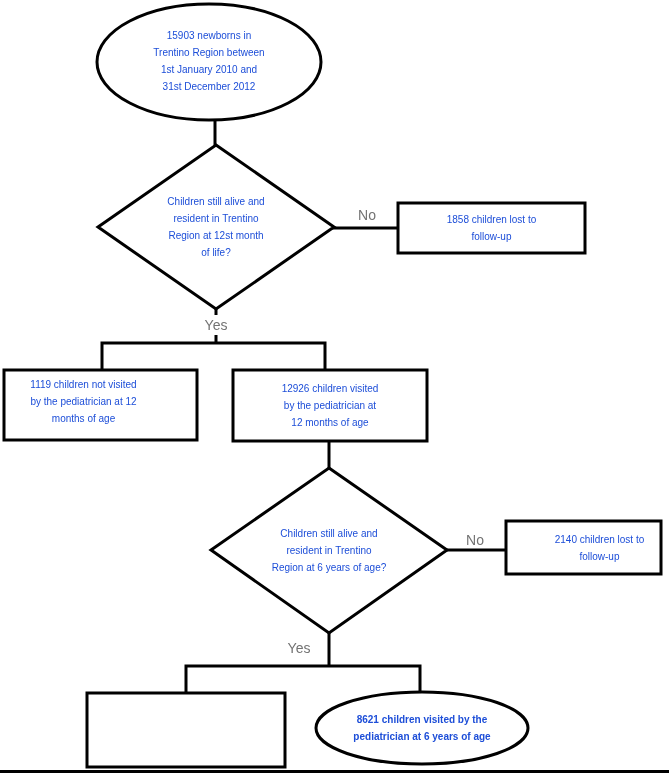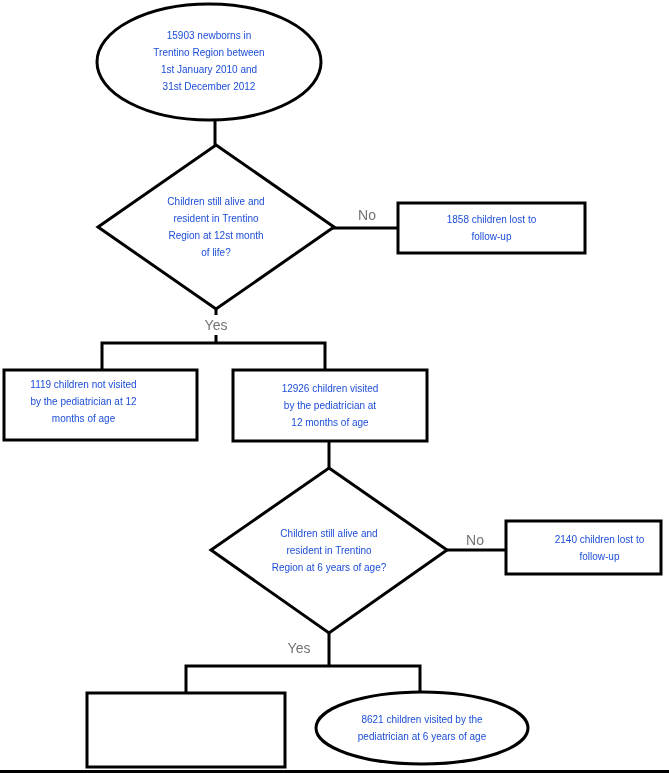--- a/index.html
+++ b/index.html
@@ -113,21 +113,21 @@
 12 months of age</div>
 
   <div class="node-text" style="left:229px; top:503px; width:200px; height:94px;">Children still alive and
 resident in Trentino
 Region at 6 years of age?</div>
 
   <div class="node-text" style="left:508px; top:523px; width:151px; height:49px;padding-left:16px;">2140 children lost to
 follow-up</div>
 
 
-  <div class="node-text" style="left:322px; top:700px; width:200px; height:56px;">8621 children visited by the
+  <div class="node-text" style="left:322px; top:700px; width:200px; height:56px;font-weight:bold;">8621 children visited by the
 pediatrician at 6 years of age</div>
 
   <div class="edge-label" style="left:348px; top:205px; width:38px; height:20px;">No</div>
 
   <div class="edge-label on-line" style="left:195px; top:315px; width:42px; height:20px;">Yes</div>
 
   <div class="edge-label" style="left:456px; top:530px; width:38px; height:20px;">No</div>
 
   <div class="edge-label on-line" style="left:278px; top:638px; width:42px; height:20px;">Yes</div>
 

